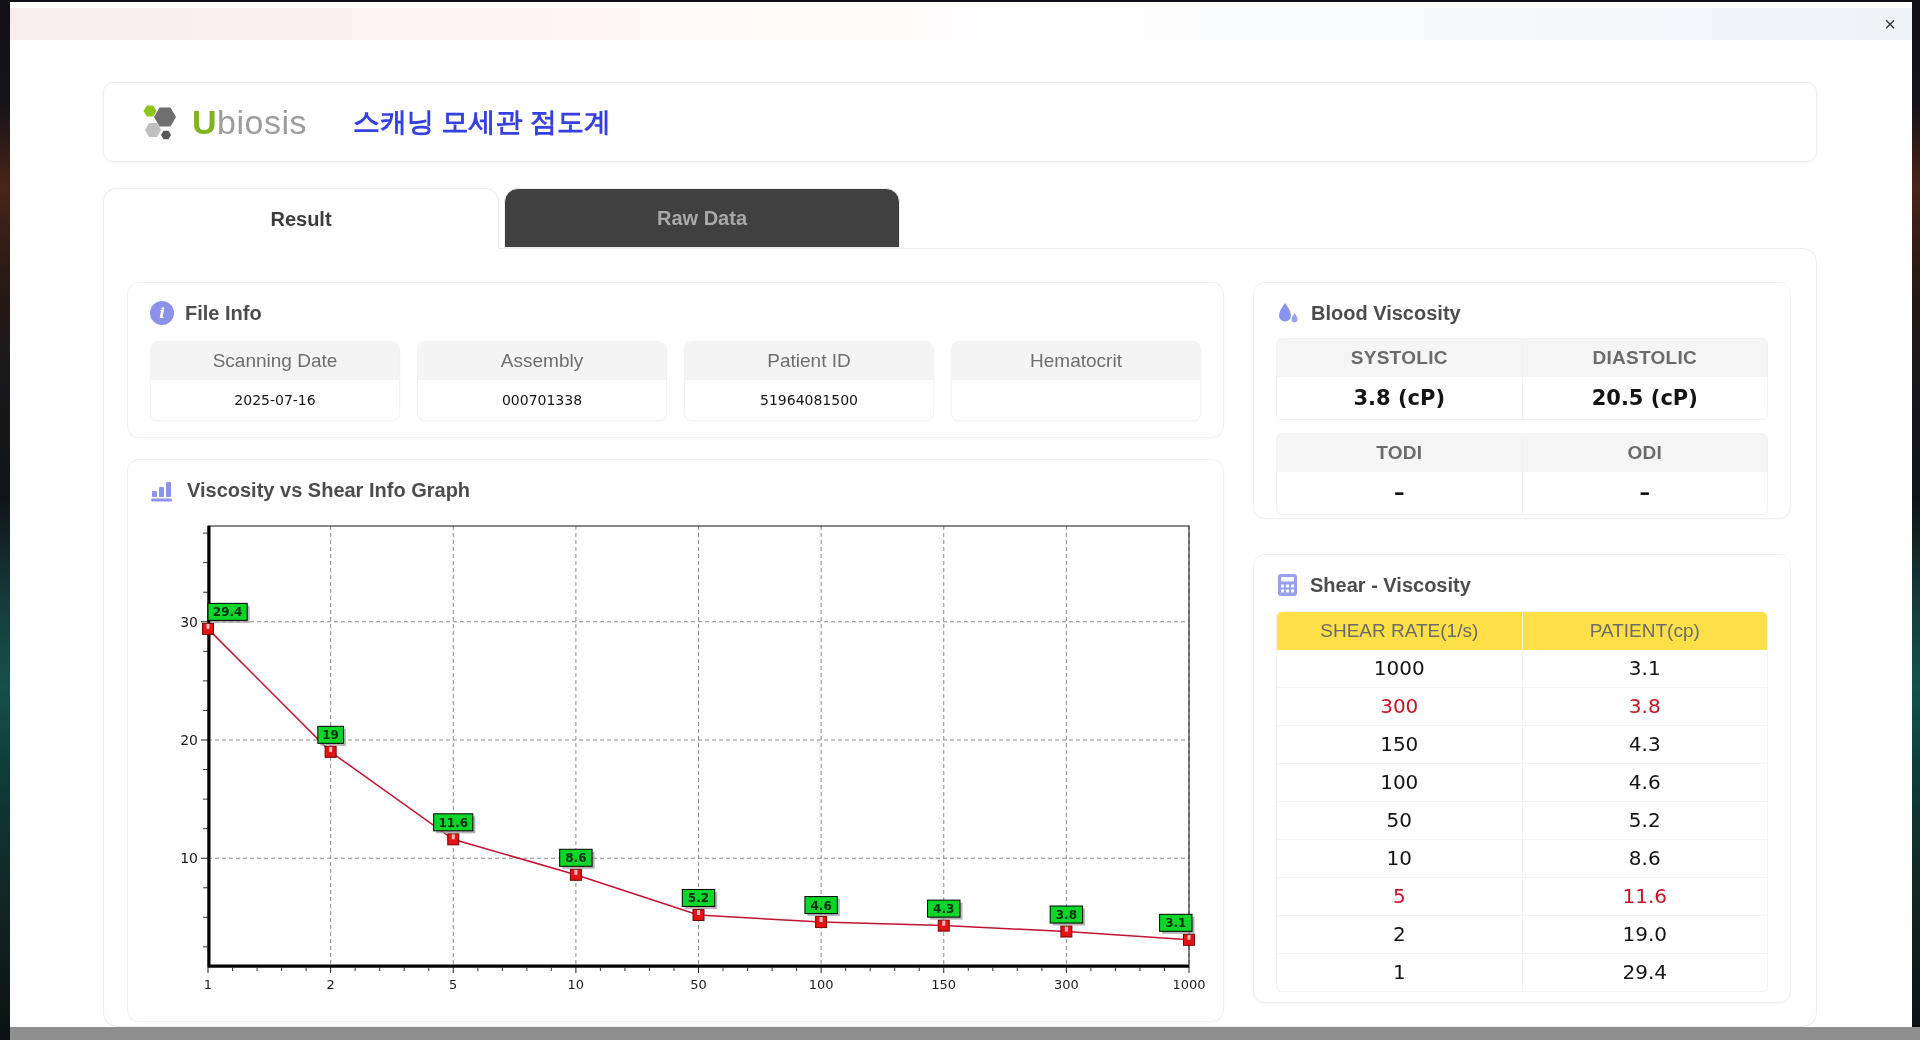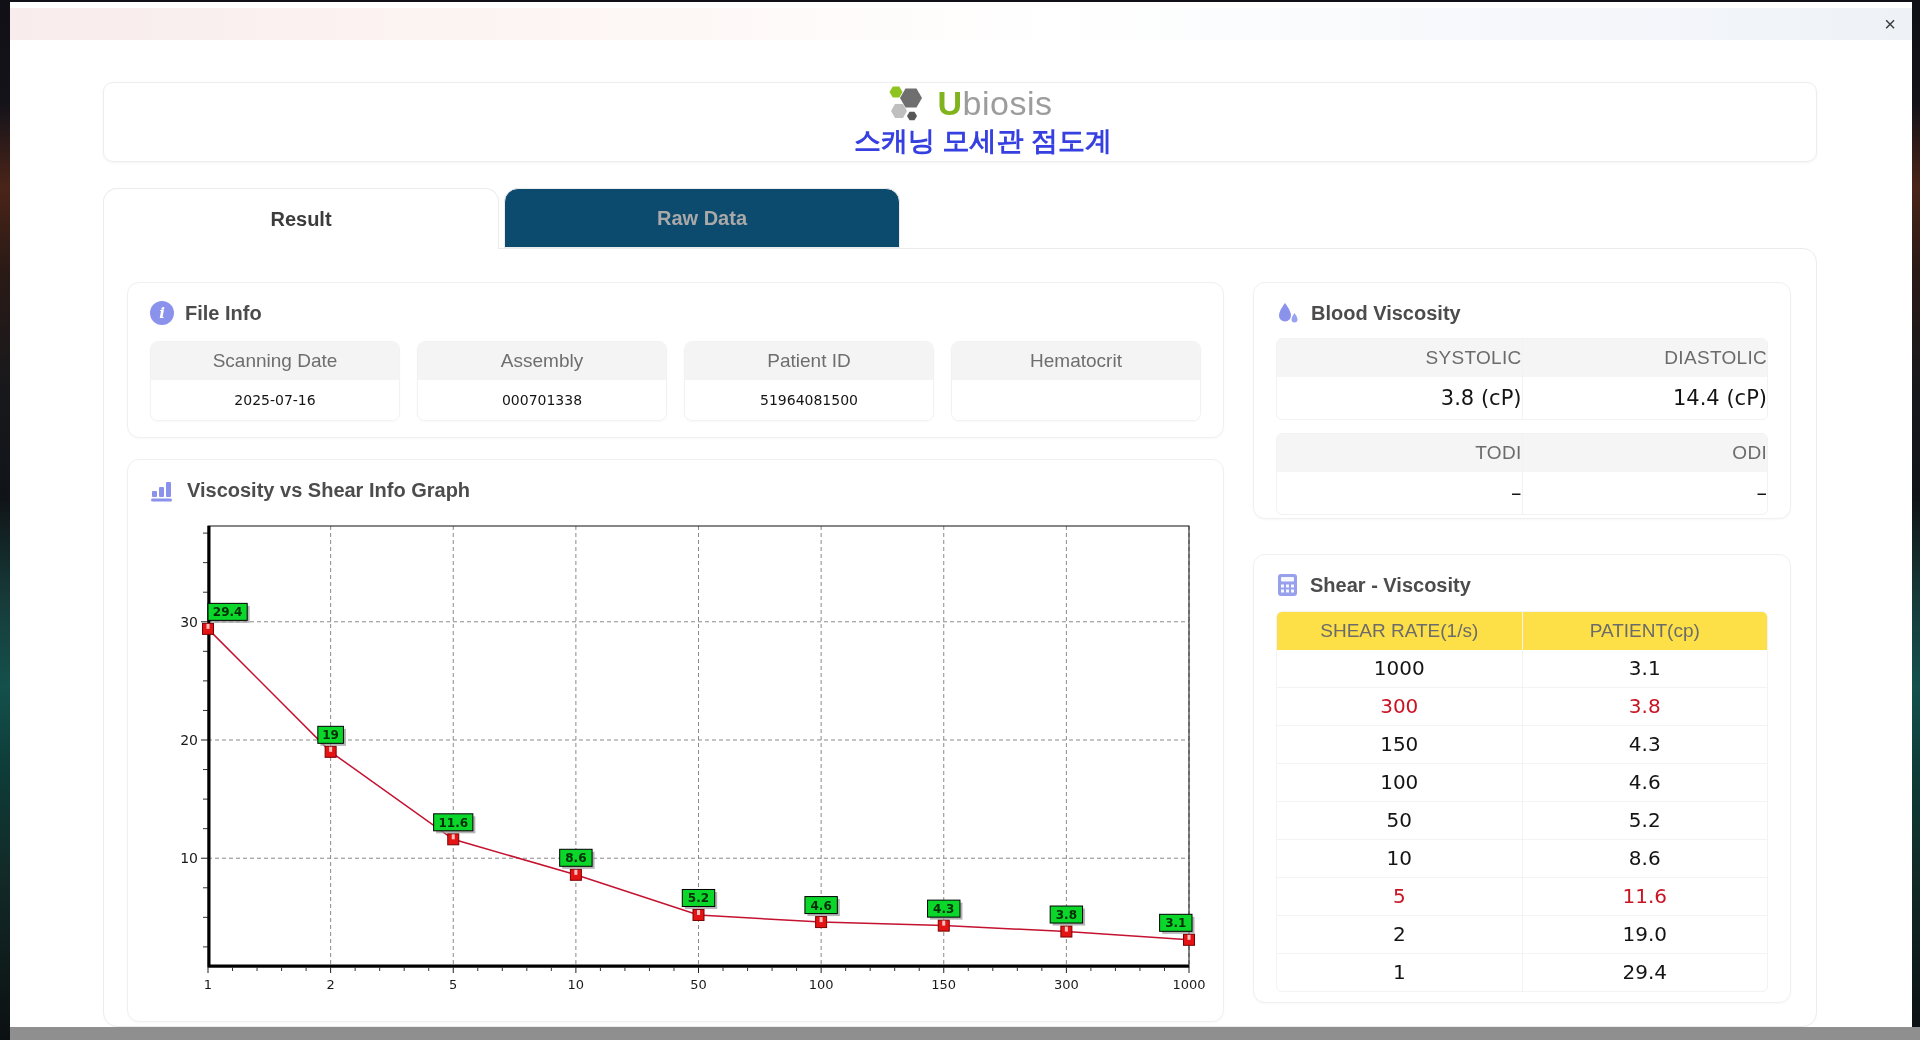--- a/index.html
+++ b/index.html
@@ -15,35 +15,35 @@
     margin-top:6px; height:32px;
     background: linear-gradient(90deg,#f8ecec 0%,#fdf6f4 30%,#ffffff 55%,#f4f6fa 85%,#eef2f7 100%);
     position:relative;
   }
   .close-btn { position:absolute; right:16px; top:3px; font-size:20px; color:#3a3a3a; cursor:pointer; line-height:26px; }
   .content { padding:42px 95px 0 93px; }
 
   .header-card {
     height:80px; border:1px solid #ededed; border-radius:10px;
     box-shadow:0 1px 3px rgba(0,0,0,.05);
-    display:flex; align-items:center; padding:0 54px;flex-direction:column;
+    display:flex; align-items:center; padding:0 18px;
   }
   .logo { display:flex; align-items:center; gap:8px; margin-left:18px; }
   .logo-text { font-size:34px; font-weight:500; color:#9c9c9c; letter-spacing:.5px; }
   .logo-text .u { color:#80b31d; font-weight:600; }
   .app-title { margin-left:46px; color:#3640e0; font-size:27px; font-weight:700; }
 
   .tabs { display:flex; margin-top:26px; height:60px; position:relative; z-index:2; }
   .tab {
     width:396px; height:60px; display:flex; align-items:center; justify-content:center;
     font-size:20px; font-weight:700; border:1px solid #ececec; border-bottom:none;
     border-radius:14px 14px 0 0; cursor:pointer;
   }
   .tab.active { background:#fff; color:#3c3c3c; height:61px; margin-bottom:-1px; }
-  .tab.inactive { background:#0c4a6e; color:#a9a9a9; margin-left:5px; border-bottom:1px solid #ececec; }
+  .tab.inactive { background:#404040; color:#a9a9a9; margin-left:5px; border-bottom:1px solid #ececec; }
 
   .panel {
     position:relative; z-index:1;
     border:1px solid #ececec; border-radius:0 14px 14px 14px;
     height:779px; padding:33px 25px 6px 23px;
     display:flex; gap:29px; background:#fff;
   }
   .left-col { width:1097px; }
   .right-col { width:540px; }
 
@@ -61,21 +61,21 @@
 
   .fi-grid { display:grid; grid-template-columns:repeat(4,1fr); gap:17px; margin-top:16px; }
   .fi-col { border:1px solid #f2f2f2; border-radius:8px; overflow:hidden; text-align:center;
             box-shadow:0 1px 2px rgba(0,0,0,.03); }
   .fi-label { background:#f4f4f5; height:38px; line-height:38px; color:#6e6e6e; font-size:19px; }
   .fi-value { height:40px; line-height:40px; font-size:14px; color:#141414;
               font-family:"DejaVu Sans", sans-serif; background:#fff; }
 
   .bv-group { margin-top:13px; border:1px solid #f2f2f2; border-radius:6px; overflow:hidden; }
   .bv-row { display:flex; }
-  .bv-cell { flex:1; text-align:right; }
+  .bv-cell { flex:1; text-align:center;font-weight:bold; }
   .bv-cell + .bv-cell { border-left:1px solid #f2f2f2; }
   .bv-head { background:#f5f5f6; height:38px; line-height:38px; color:#6b6b6b; font-size:19px; letter-spacing:.3px; }
   .bv-val { height:42px; line-height:42px; font-size:21px; color:#141414; font-family:"DejaVu Sans", sans-serif; }
 
   .sv-table { margin-top:14px; border:1px solid #f3f3f3; border-radius:6px; overflow:hidden; }
   .sv-row { display:flex; }
   .sv-row + .sv-row { border-top:1px solid #f3f3f3; }
   .sv-cell { flex:1; text-align:center; height:37px; line-height:37px; font-size:20px;
              color:#141414; font-family:"DejaVu Sans", sans-serif; }
   .sv-cell + .sv-cell { border-left:1px solid #f3f3f3; }
@@ -298,21 +298,21 @@
             </svg>
             <span>Blood Viscosity</span>
           </div>
           <div class="bv-group">
             <div class="bv-row">
               <div class="bv-cell bv-head">SYSTOLIC</div>
               <div class="bv-cell bv-head">DIASTOLIC</div>
             </div>
             <div class="bv-row">
               <div class="bv-cell bv-val">3.8 (cP)</div>
-              <div class="bv-cell bv-val">14.4 (cP)</div>
+              <div class="bv-cell bv-val">20.5 (cP)</div>
             </div>
           </div>
           <div class="bv-group">
             <div class="bv-row">
               <div class="bv-cell bv-head">TODI</div>
               <div class="bv-cell bv-head">ODI</div>
             </div>
             <div class="bv-row">
               <div class="bv-cell bv-val">–</div>
               <div class="bv-cell bv-val">–</div>

